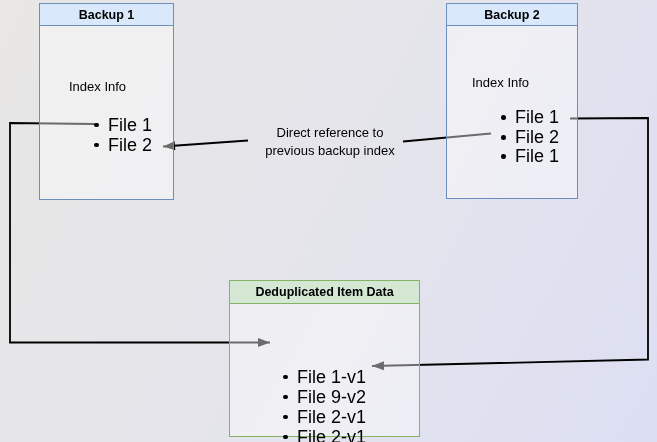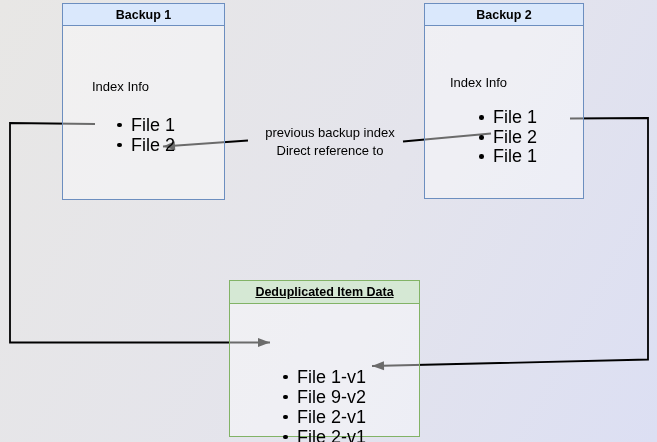--- a/index.html
+++ b/index.html
@@ -21,21 +21,21 @@
   }
   .wire { stroke: #000; stroke-width: 1.8; fill: none; }
 
   .box {
     position: absolute;
     box-sizing: border-box;
     border: 1.6px solid;
     background: rgba(255,255,255,0.42);
   }
   .blue  { border-color: #6c8ebf; }
-  .green { border-color: #82b366; text-decoration: underline; }
+  .green { border-color: #82b366; }
   .box-title {
     display: flex; align-items: center; justify-content: center;
     font-weight: bold; font-size: 12.5px;
     height: 21px;
   }
   .blue  .box-title { background: #dae8fc; border-bottom: 1.6px solid #6c8ebf; }
   .green .box-title { background: #d5e8d4; border-bottom: 1.6px solid #82b366; }
   .dd .box-title { height: 22px; }
 
   .box-body { position: relative; }
@@ -60,22 +60,22 @@
     background: #000; border-radius: 50%;
   }
 
   .connector-label {
     position: absolute; left: 256px; top: 124px; width: 148px;
     text-align: center; font-size: 13px; line-height: 17.5px;
   }
   .connector-label span { display: block; white-space: nowrap; }
 
   
-  .b1 { left: 62px;  top: 3px;   width: 163px; height: 197px; }
-  .b2 { left: 424px; top: 3px;   width: 160px; height: 196px; }
+  .b1 { left: 39px;  top: 3px;   width: 135px; height: 197px; }
+  .b2 { left: 446px; top: 3px;   width: 132px; height: 196px; }
   .dd { left: 229px; top: 280px; width: 191px; height: 157px; }
 </style>
 </head>
 <body>
 
 <div class="stage">
 
   <svg class="connectors" width="657" height="442" viewBox="0 0 657 442" xmlns="http://www.w3.org/2000/svg">
     <defs>
       <marker id="ah" markerWidth="14" markerHeight="11" refX="12.5" refY="5" orient="auto" markerUnits="userSpaceOnUse">
@@ -117,17 +117,17 @@
       <ul class="file-list">
         <li>File 1-v1</li>
         <li>File 9-v2</li>
         <li>File 2-v1</li>
         <li>File 2-v1</li>
       </ul>
     </div>
   </div>
 
   <div class="connector-label">
+    <span>Direct reference to</span>
     <span>previous backup index</span>
-    <span>Direct reference to</span>
   </div>
 
 </div>
 
 </body></html>

